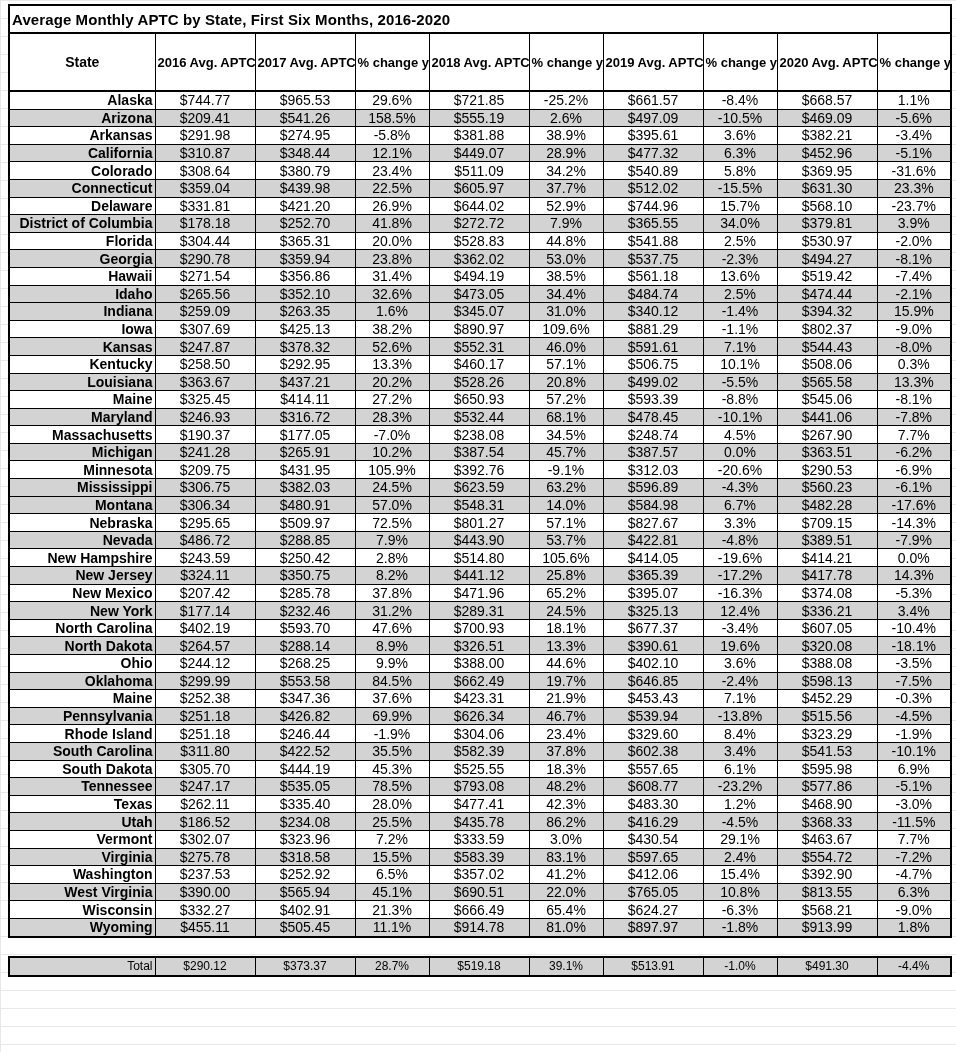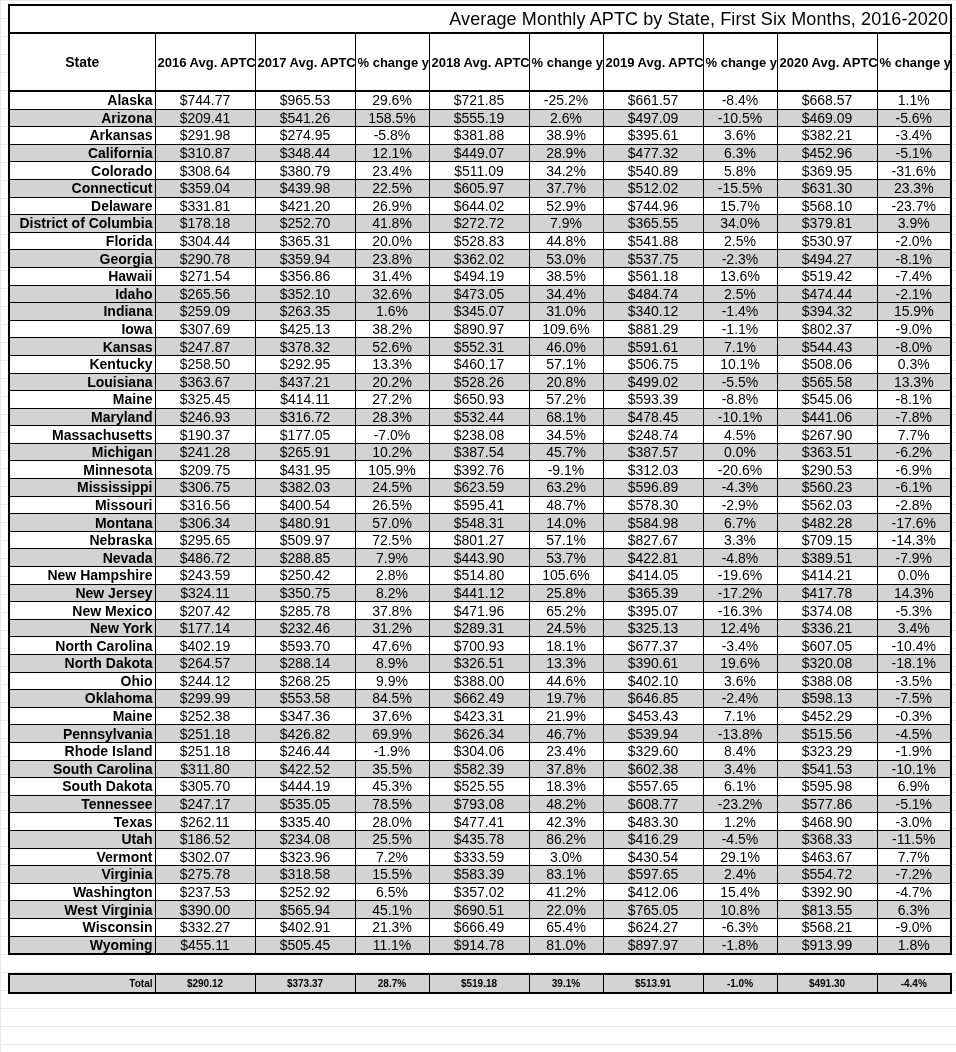--- a/index.html
+++ b/index.html
@@ -10,32 +10,32 @@
     background-image:
       linear-gradient(to right, #d9d9d9 1px, transparent 1px),
       linear-gradient(to bottom, #d9d9d9 1px, transparent 1px);
     background-size: 100% 18px, 100% 18px; opacity: 0.6; }
   .sheet { position: absolute; left: 8px; top: 4px; width: 944px; }
   table { border-collapse: collapse; table-layout: fixed; width: 944px; background: #fff; }
   col.c-state { width: 146px; }
   col.c-amt { width: 100px; }
   col.c-pct { width: 74px; }
   th, td { border: 1.5px solid #000; padding: 0 2px; white-space: nowrap; overflow: hidden; }
-  .title-cell { height: 26px; font-size: 18px; font-weight: normal; text-align: right;
+  .title-cell { height: 26px; font-size: 15px; font-weight: bold; text-align: left;
                 border: 2.5px solid #000; letter-spacing: 0.1px; }
   .hdr th { height: 56px; font-size: 13px; font-weight: bold; text-align: center;
             line-height: 17px; vertical-align: middle; border-bottom: 2.5px solid #000; }
   .hdr th.state-h { font-size: 14px; }
   tbody.data td { height: 16.6px; font-size: 14px; line-height: 16px; text-align: center; }
   tbody.data td.state { text-align: right; font-weight: bold; padding-right: 2px; }
   tbody.data tr.shade td { background: #d3d3d3; }
   tbody.data tr:last-child td { border-bottom: 2.5px solid #000; }
   table.main { border-left: 2.5px solid #000; border-right: 2.5px solid #000; }
   table.total { margin-top: 18px; border: 2.5px solid #000; }
-  table.total td { height: 17px; font-size: 10px; font-weight: bold; text-align: center;
+  table.total td { height: 17px; font-size: 12px; font-weight: normal; text-align: center;
                    background: #d3d3d3; line-height: 16px; }
   table.total td.state { text-align: right; }
 </style>
 </head>
 <body>
 
 <div class="grid-bg"></div>
 
 <div class="sheet">
   <table class="main">
@@ -338,32 +338,20 @@
           <td>$306.75</td>
           <td>$382.03</td>
           <td>24.5%</td>
           <td>$623.59</td>
           <td>63.2%</td>
           <td>$596.89</td>
           <td>-4.3%</td>
           <td>$560.23</td>
           <td>-6.1%</td>
         </tr>
-        <tr>
-          <td class="state">Missouri</td>
-          <td>$316.56</td>
-          <td>$400.54</td>
-          <td>26.5%</td>
-          <td>$595.41</td>
-          <td>48.7%</td>
-          <td>$578.30</td>
-          <td>-2.9%</td>
-          <td>$562.03</td>
-          <td>-2.8%</td>
-        </tr>
         <tr class="shade">
           <td class="state">Montana</td>
           <td>$306.34</td>
           <td>$480.91</td>
           <td>57.0%</td>
           <td>$548.31</td>
           <td>14.0%</td>
           <td>$584.98</td>
           <td>6.7%</td>
           <td>$482.28</td>

